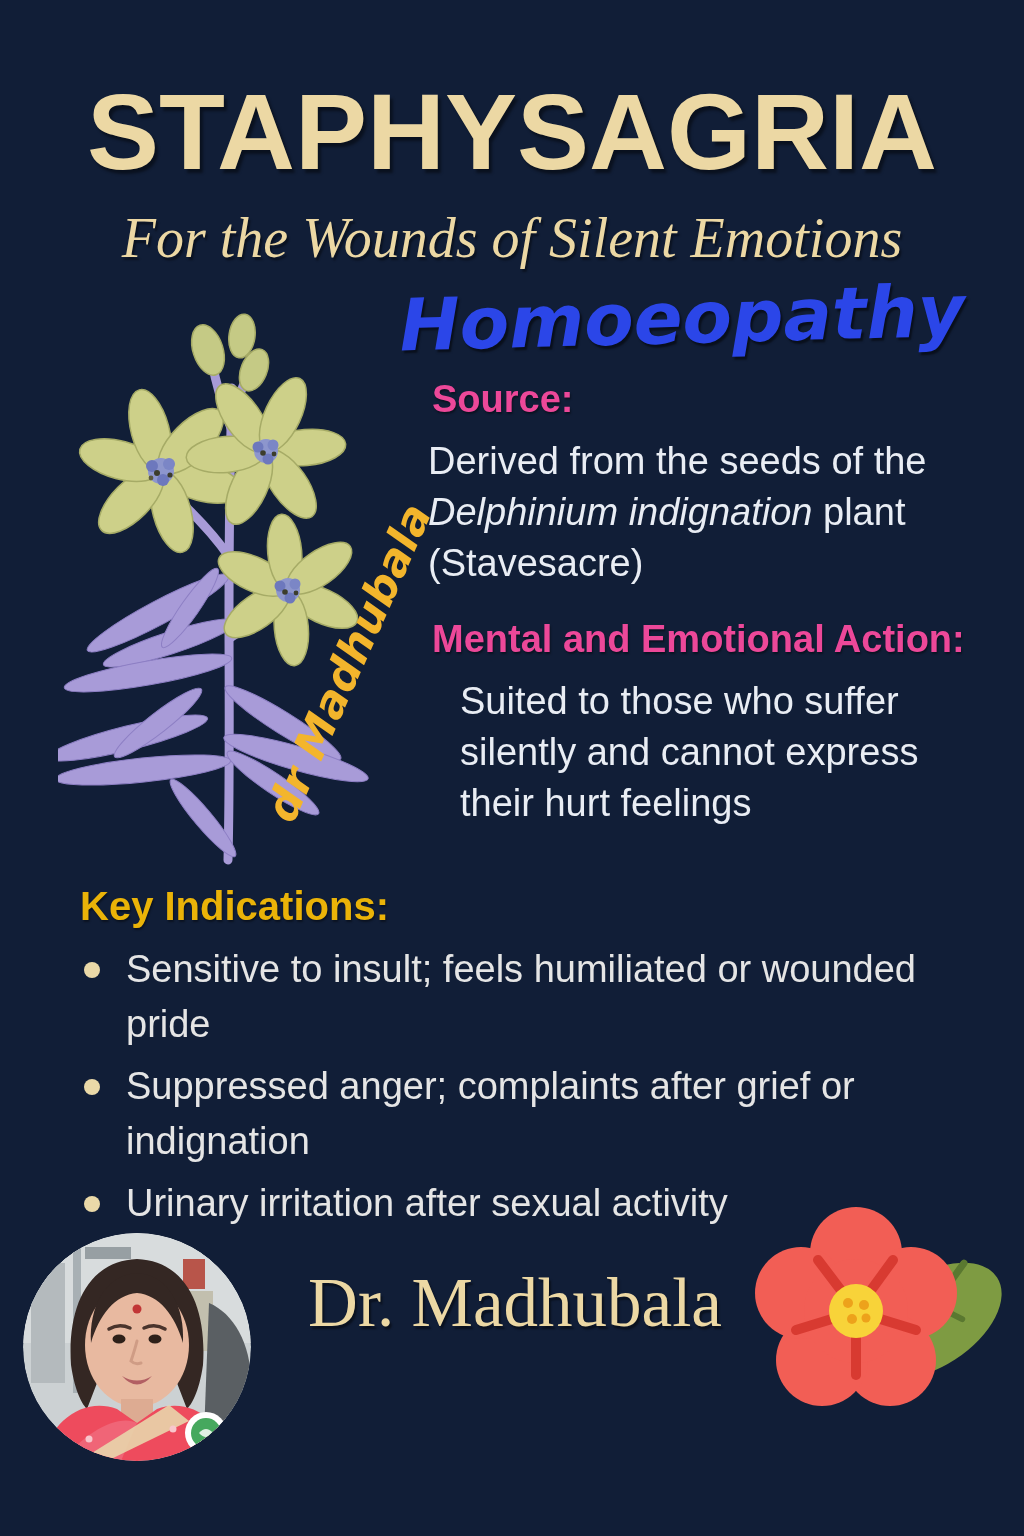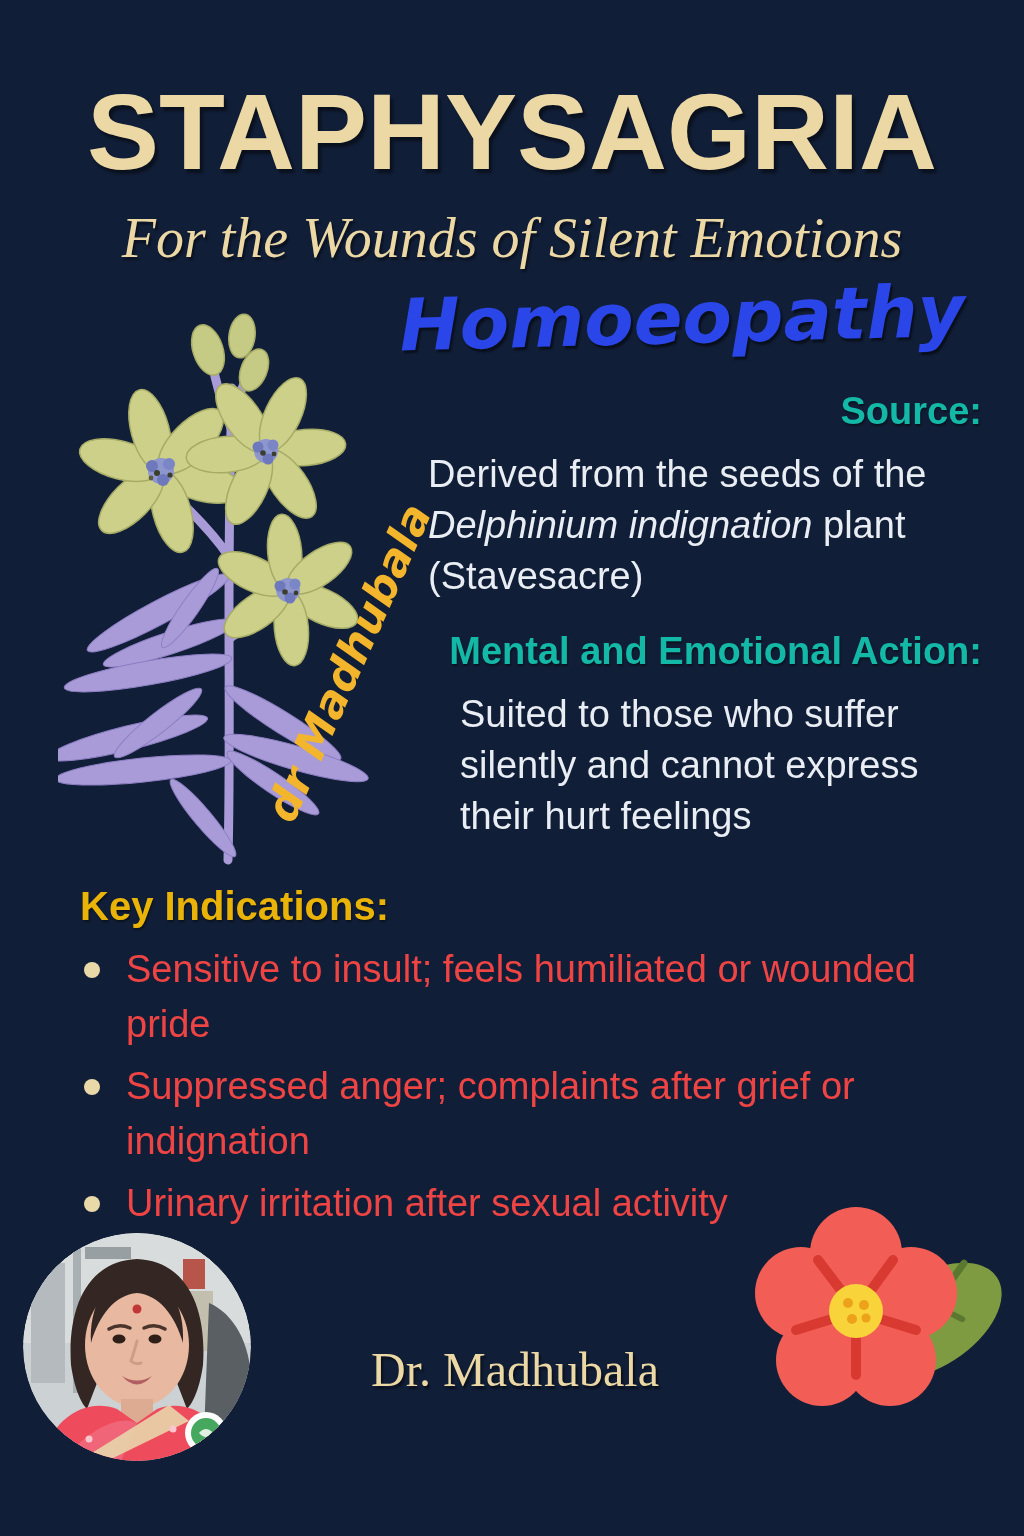--- a/index.html
+++ b/index.html
@@ -60,27 +60,26 @@
     font-size: 44px;
     color: #f3b52c;
     white-space: nowrap;
     transform: rotate(-66deg);
     transform-origin: left bottom;
   }
   .col { position: absolute; left: 428px; width: 570px; }
   .source-section { top: 374px; }
   .mental-section { top: 614px; }
   .section-heading {
-    margin: 16px;
+    margin: 4px;
     font-family: "Liberation Sans", sans-serif;
     font-weight: bold;
     font-size: 38px;
-    color: #14b8a6;
+    color: #ec4899;
     text-shadow: 1px 2px 2px rgba(0,0,0,0.4);
-    text-align: right;
   }
   .body-text {
     margin: 15px 0 0 0;
     font-family: "Liberation Sans", sans-serif;
     font-size: 38px;
     line-height: 51px;
     color: #e9edf4;
   }
   .mental-section .body-text { width: 520px; margin-left: 32px; }
   .key-heading {
@@ -99,41 +98,41 @@
     margin: 0; padding: 0;
     list-style: none;
   }
   .bullets li {
     display: flex;
     align-items: flex-start;
     margin: 0 0 7px 0;
     font-family: "Liberation Sans", sans-serif;
     font-size: 38px;
     line-height: 55px;
-    color: #ef4444;
+    color: #e5e5e5;
   }
   .bullet-dot {
     flex: 0 0 16px;
     width: 16px; height: 16px;
     margin: 20px 26px 0 0;
     border-radius: 50%;
     background: #ead9a8;
   }
   .avatar {
     position: absolute;
     left: 23px; top: 1233px;
     width: 228px; height: 228px;
     border-radius: 50%;
   }
   .doctor-name {
     position: absolute;
-    left: 265px; top: 1342px; width: 500px;
+    left: 265px; top: 1264px; width: 500px;
     text-align: center;
     font-family: "Liberation Serif", serif;
-    font-size: 48px;
+    font-size: 69px;
     color: #ecd8a4;
     text-shadow: 2px 3px 2px rgba(0,0,0,0.45);
   }
   .flower-decor {
     position: absolute;
     left: 706px; top: 1203px;
     width: 302px; height: 212px;
   }
 </style>
 </head>

